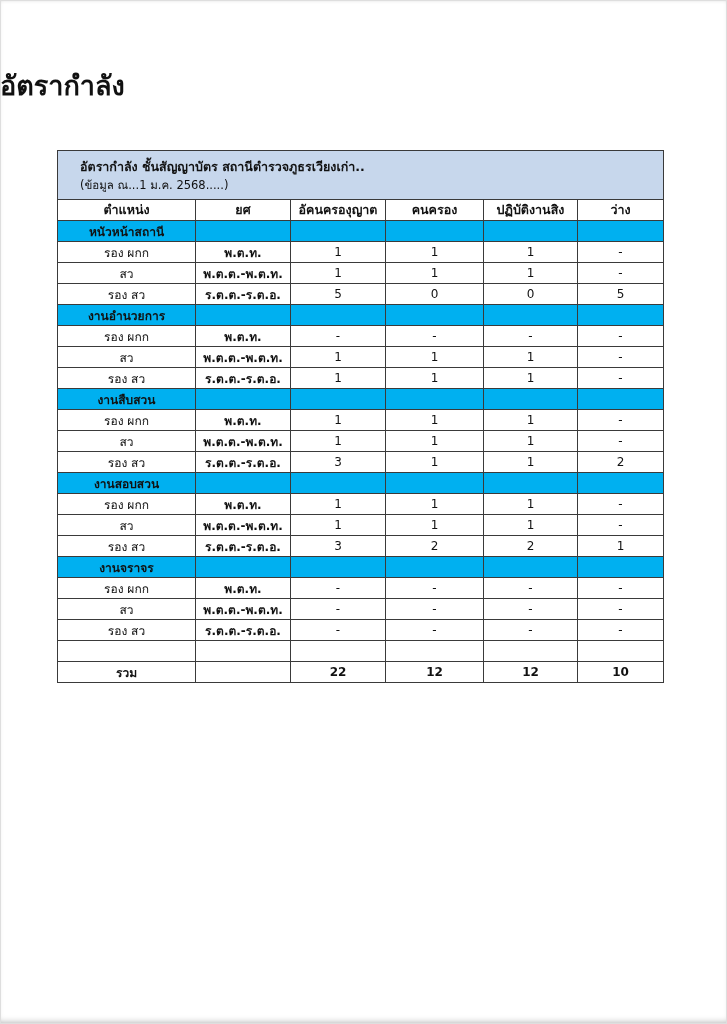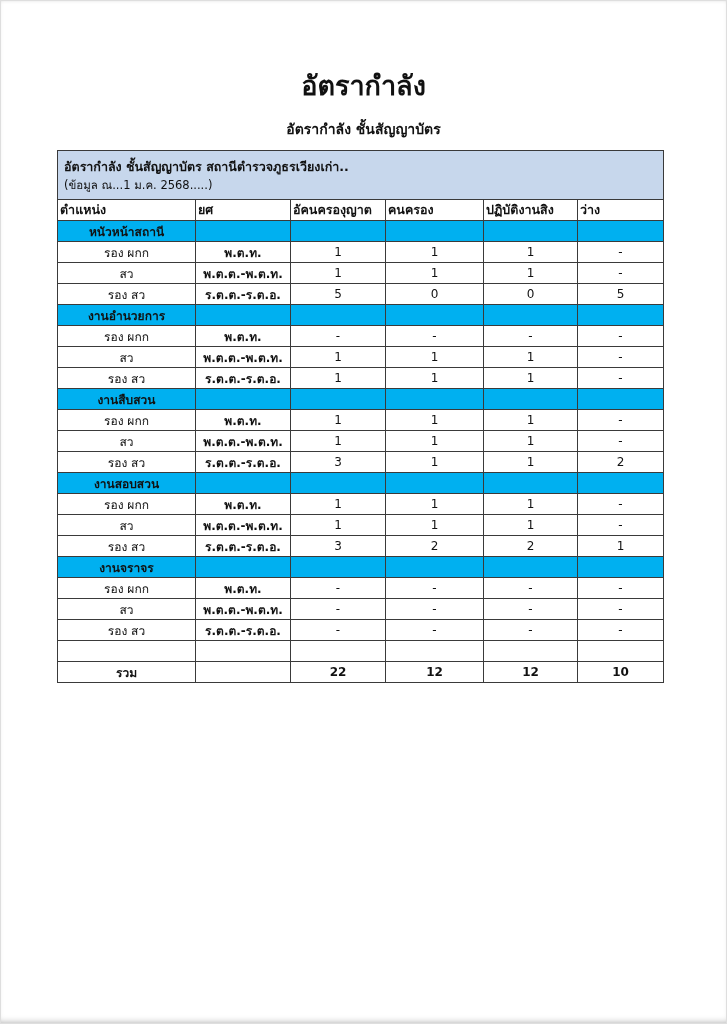--- a/index.html
+++ b/index.html
@@ -8,21 +8,20 @@
     width:727px; height:1024px;
     margin:0 auto;
     background:#ffffff;
     box-shadow: inset 0 0 0 1px #dedede, inset 0 -5px 7px -4px rgba(0,0,0,0.35), inset 0 3px 4px -3px rgba(0,0,0,0.18);
     font-family:"DejaVu Sans", sans-serif;
     color:#111;
     overflow:hidden;
   }
   .doc-title {
     position:absolute; top:64px; left:0; width:100%;
-    text-align:center;
     font-size:27px; font-weight:bold;
   }
   .doc-subtitle {
     position:absolute; top:118px; left:0; width:100%;
     text-align:center;
     font-size:14px; font-weight:bold;
   }
   .table-wrap { position:absolute; top:150px; left:57px; width:606px; }
   table.manpower {
     border-collapse:collapse;
@@ -32,28 +31,28 @@
   table.manpower td, table.manpower th {
     border:1px solid #3a3a3a;
     padding:0 2px;
     overflow:hidden;
     white-space:nowrap;
   }
   tr.caption-row td {
     background:#c7d7ec;
     height:44px;
     vertical-align:middle;
-    padding:2px 6px;
+    padding:2px 22px;
   }
   .caption-line1 { font-size:12.5px; font-weight:bold; line-height:1.55; text-align:left; }
   .caption-line2 { font-size:11.5px; font-weight:normal; line-height:1.4; text-align:left; }
   tr.head-row th {
     height:20px;
     font-size:12.5px; font-weight:bold;
-    text-align:left; vertical-align:middle;
+    text-align:center; vertical-align:middle;
     background:#ffffff;
   }
   tbody tr { height:21px; }
   tbody td {
     font-size:12px;
     text-align:center; vertical-align:middle;
     background:#ffffff;
   }
   tr.section-row td {
     background:#00b0f0;
@@ -63,21 +62,20 @@
   }
   tr.total-row td { font-weight:bold; }
   tbody td.rank { font-weight:bold; }
   tr.spacer-row td { background:#ffffff; }
 </style>
 </head>
 <body>
 
 <div class="page">
   <div class="doc-title">อัตรากำลัง</div>
-  <div class="doc-subtitle">อัตรากำลัง ชั้นสัญญาบัตร</div>
 
   <div class="table-wrap">
     <table class="manpower">
       <colgroup>
         <col style="width:138px">
         <col style="width:95px">
         <col style="width:95px">
         <col style="width:98px">
         <col style="width:94px">
         <col style="width:86px">

